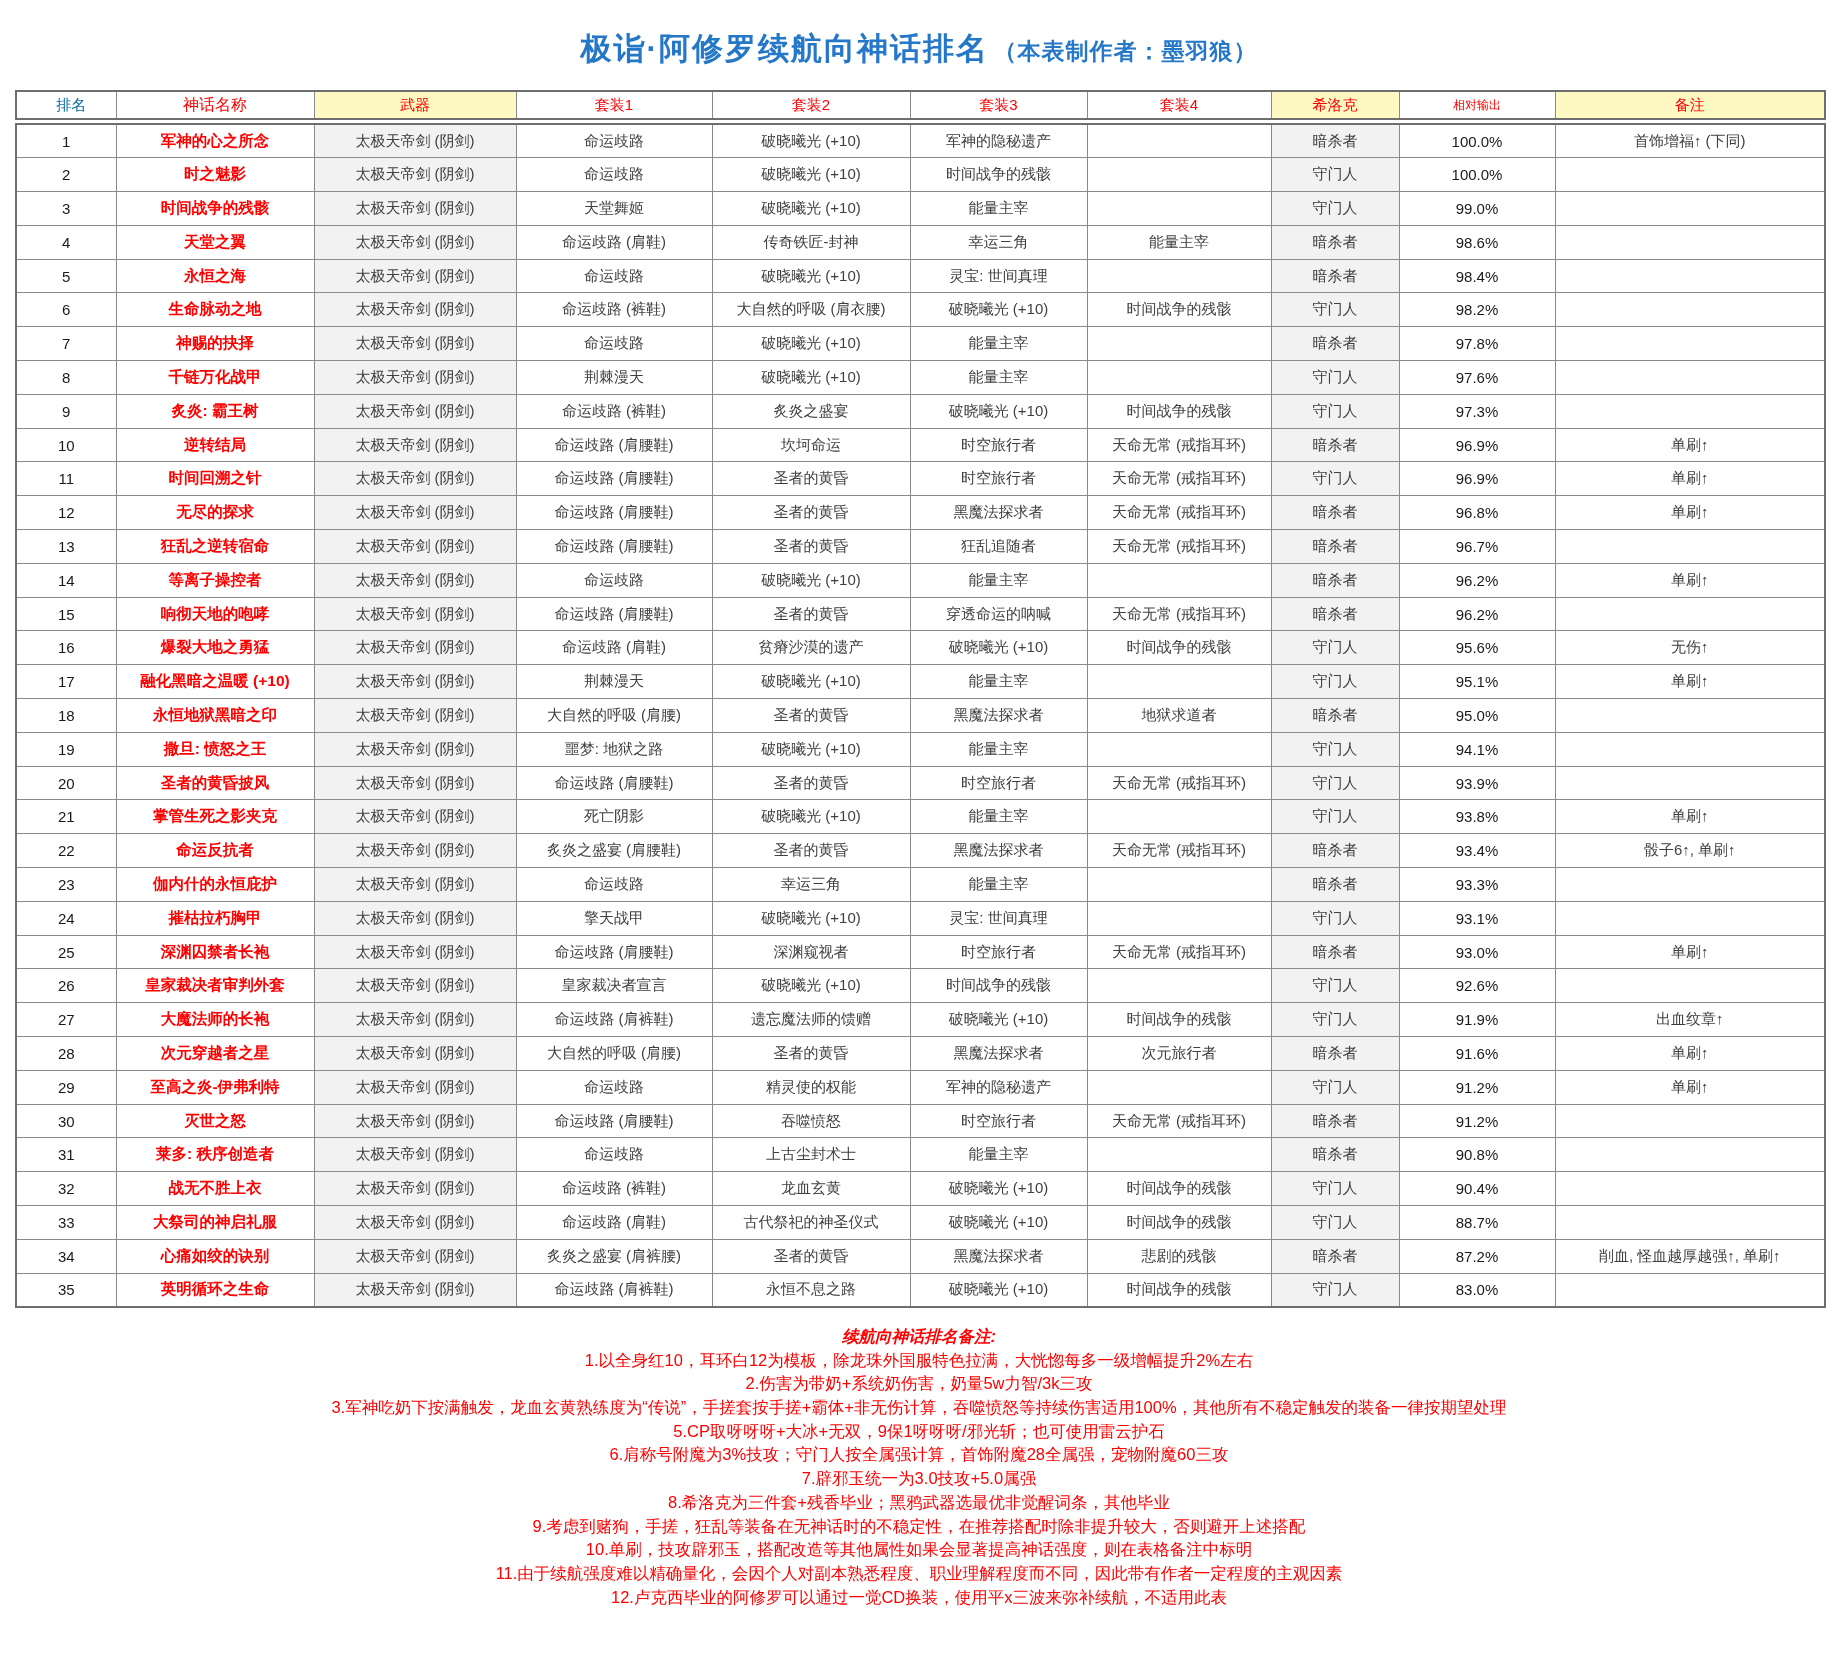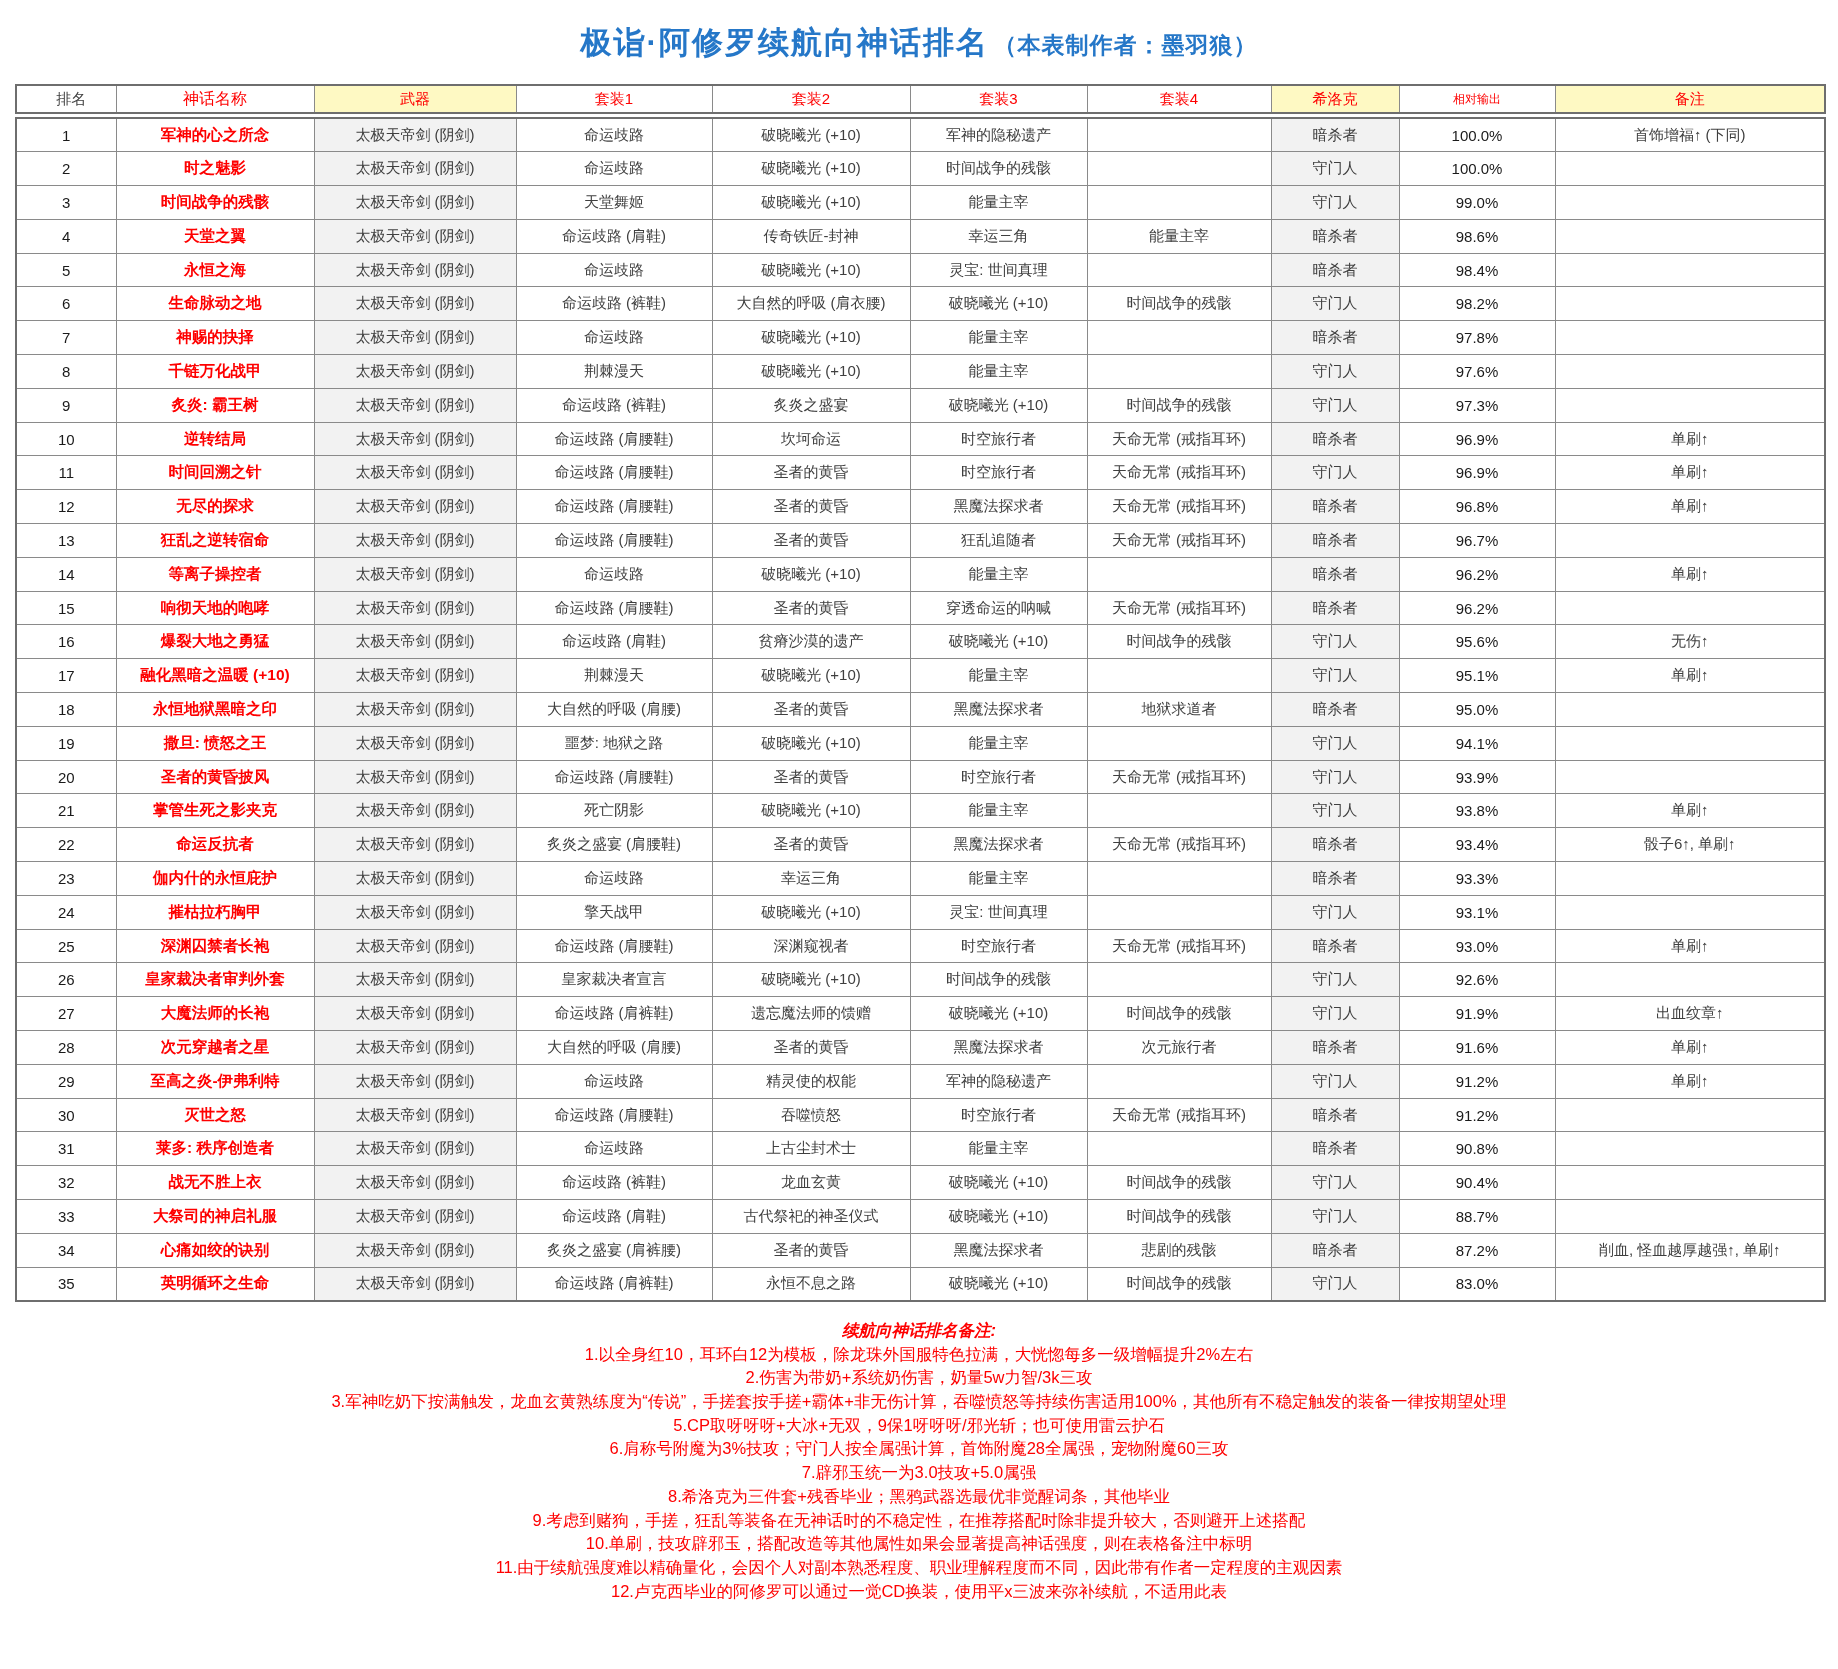--- a/index.html
+++ b/index.html
@@ -4,37 +4,37 @@
 <style>
   html,body { margin:0; padding:0; }
   body {
     width:1838px; height:1669px; background:#ffffff;
     font-family:"Liberation Sans","DejaVu Sans",sans-serif;
     -webkit-font-smoothing:antialiased;
   }
   .page { position:relative; width:1838px; height:1669px; overflow:hidden; }
 
   
-  .title { text-align:center; padding-top:22px; height:52px; color:#2577c8; font-weight:bold; }
+  .title { text-align:center; padding-top:28px; height:52px; color:#2577c8; font-weight:bold; }
   .title .t-main { font-size:31px; letter-spacing:2px; }
   .title .t-suffix { font-size:23px; letter-spacing:1px; }
 
   
   .tablewrap { margin:10px 14px 0 15px; }
   table.rank-table {
     border-collapse:collapse; table-layout:fixed; width:1809px;
     border:2px solid #6e6e6e;
   }
   .header-table { margin-bottom:3px; }
   th, td {
     border:1px solid #8a8a8a; text-align:center; vertical-align:middle;
     overflow:hidden; white-space:nowrap; padding:0 2px; box-sizing:border-box;
   }
   thead th { height:28px; font-size:15px; font-weight:normal; color:#fe0000; background:#ffffff; }
-  th.c0 { color:#404040;padding-left:12px; }
+  th.c0 { color:#0369a1;padding-left:12px; }
   th.c1 { font-weight:normal; font-size:16px;margin-top:40px; }
   th.c8 { font-size:12px; }
   th.c2, th.c7, th.c9 { background:#fef9c3; }
 
   .body-table td { height:33.8px; font-size:15px; color:#3f3f3f; background:#ffffff; }
   td.c0 { color:#1a1a1a; }
   td.c1 { color:#fe0000; font-weight:bold; font-size:15.5px; }
   td.c2 { background:#f2f2f2; }
   td.c7 { background:#f2f2f2; }
   td.c8 { color:#1a1a1a; }

